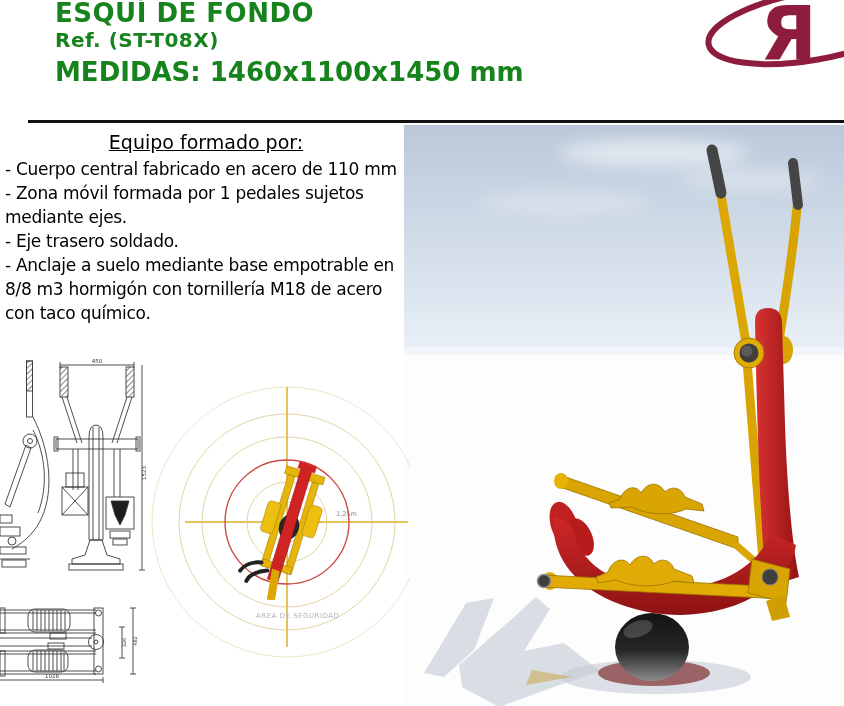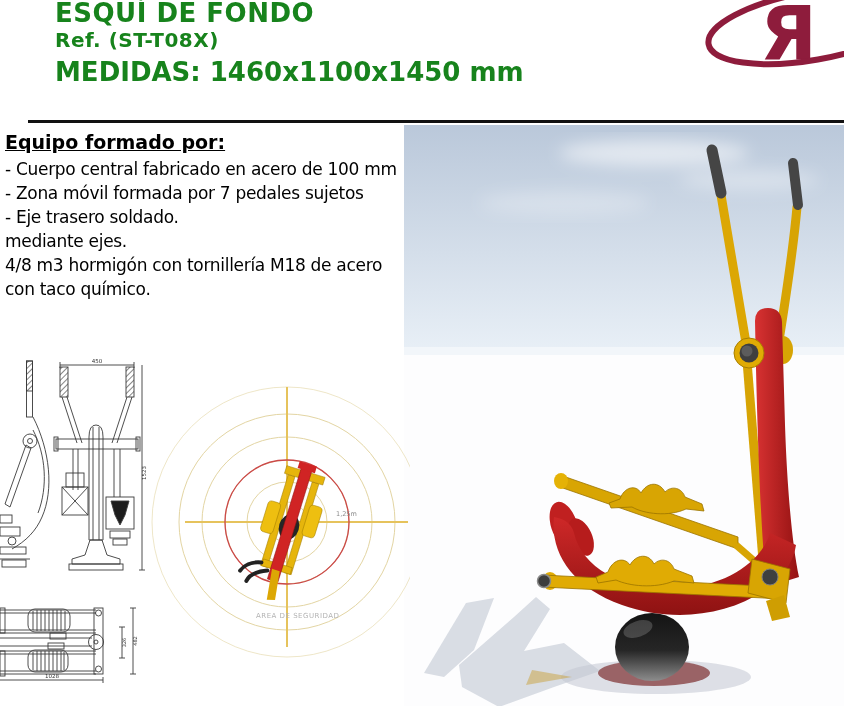--- a/index.html
+++ b/index.html
@@ -7,21 +7,21 @@
     position:relative;width:844px;height:706px;background:#ffffff;
     overflow:hidden;font-family:"DejaVu Sans",sans-serif;
   }
   .title-line{position:absolute;left:55px;white-space:nowrap;color:#17831c;}
   .t1{top:-2px;font-size:26px;font-weight:bold;letter-spacing:.5px;}
   .t2{top:28px;font-size:20px;font-weight:bold;letter-spacing:.5px;}
   .t3{top:57px;font-size:26px;font-weight:bold;letter-spacing:0px;}
   .rule{position:absolute;left:28px;top:120px;width:816px;height:3px;background:#111;}
   .logo{position:absolute;right:0;top:0;}
   .specs{position:absolute;left:5px;top:131px;width:402px;color:#000;}
-  .specs .heading{font-size:19px;font-weight:bold;text-decoration:underline;margin-bottom:4px;white-space:nowrap;}
+  .specs .heading{font-size:19px;font-weight:normal;text-decoration:underline;margin-bottom:4px;white-space:nowrap;text-align:center;}
   .specs .line{font-size:17px;line-height:24px;letter-spacing:-0.3px;white-space:nowrap;}
   .photo{position:absolute;left:404px;top:125px;}
   .drawings{position:absolute;left:0px;top:355px;}
   svg text{font-family:"DejaVu Sans",sans-serif;}
 </style>
 </head>
 <body>
 
 <div class="page">
 
@@ -31,25 +31,26 @@
 
   <svg class="logo" width="150" height="68" viewBox="0 0 150 68">
     <text x="66" y="60" font-size="74" font-weight="bold" fill="#8e1c3c">Я</text>
     <ellipse cx="118" cy="26" rx="105" ry="34" transform="rotate(-10 118 26)" fill="none" stroke="#8e1c3c" stroke-width="6"></ellipse>
   </svg>
 
   <div class="rule"></div>
 
   <div class="specs">
     <div class="heading">Equipo formado por:</div>
-    <div class="line">- Cuerpo central fabricado en acero de 100 mm</div>
-    <div class="line">- Zona móvil formada por 7 pedales sujetos</div>
+    <div class="line">- Cuerpo central fabricado en acero de 110 mm</div>
+    <div class="line">- Zona móvil formada por 1 pedales sujetos</div>
+    <div class="line">mediante ejes.</div>
     <div class="line">- Eje trasero soldado.</div>
-    <div class="line">mediante ejes.</div>
-    <div class="line">4/8 m3 hormigón con tornillería M18 de acero</div>
+    <div class="line">- Anclaje a suelo mediante base empotrable en</div>
+    <div class="line">8/8 m3 hormigón con tornillería M18 de acero</div>
     <div class="line">con taco químico.</div>
   </div>
 
   <svg class="photo" width="440" height="581" viewBox="0 0 440 581">
     <defs>
       <linearGradient id="sky" x1="0" y1="0" x2="0" y2="1">
         <stop offset="0" stop-color="#bac8da"></stop>
           <stop offset="1" stop-color="#e9f0f7"></stop>
       </linearGradient>
       <linearGradient id="sphereG" x1="0" y1="0" x2="0" y2="1">

